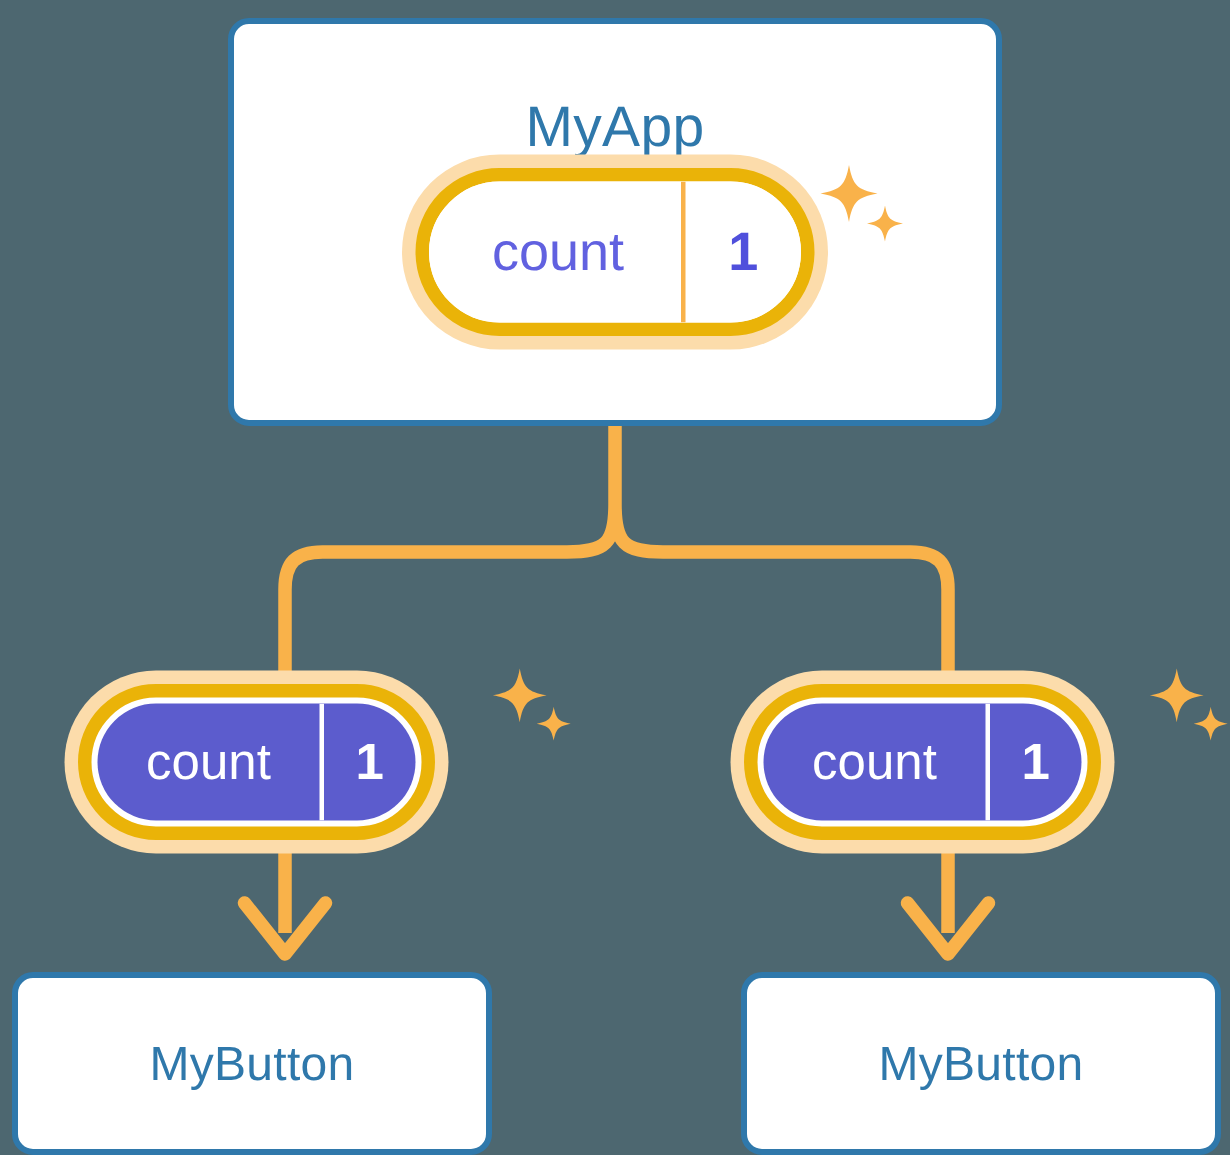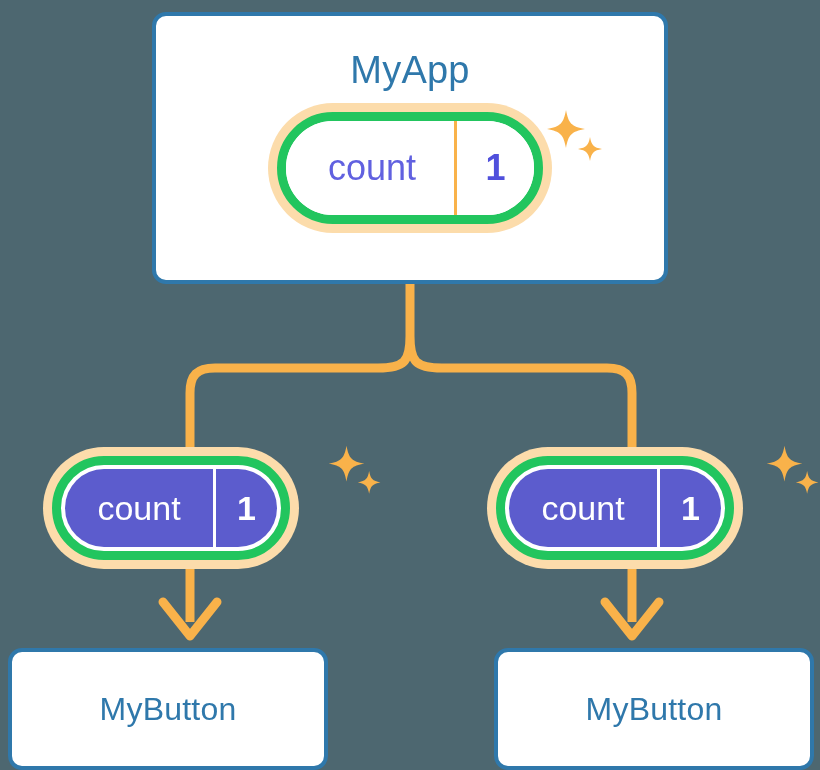--- a/index.html
+++ b/index.html
@@ -52,21 +52,21 @@
   }
 
   #card-app {
     left: 152px;
     top: 12px;
     width: 516px;
     height: 272px;
     justify-content: flex-start;
   }
   #card-app .card-title {
-    margin-top: 35px;
+    margin-top: 50px;
   }
 
   #card-btn-left {
     left: 8px;
     top: 648px;
     width: 320px;
     height: 122px;
     justify-content: center;
   }
   #card-btn-right {
@@ -85,21 +85,21 @@
   .pill-wrap {
     position: absolute;
   }
   .pill {
     position: relative;
     box-sizing: border-box;
     display: flex;
     align-items: center;
     border-radius: 999px;
     
-    border: 9px solid #22c55e;
+    border: 9px solid #eab308;
     box-shadow: 0 0 0 9px #fcdcab;
   }
   .pill-seg {
     display: flex;
     align-items: center;
     justify-content: center;
     box-sizing: border-box;
     line-height: 1;
     white-space: nowrap;
   }

